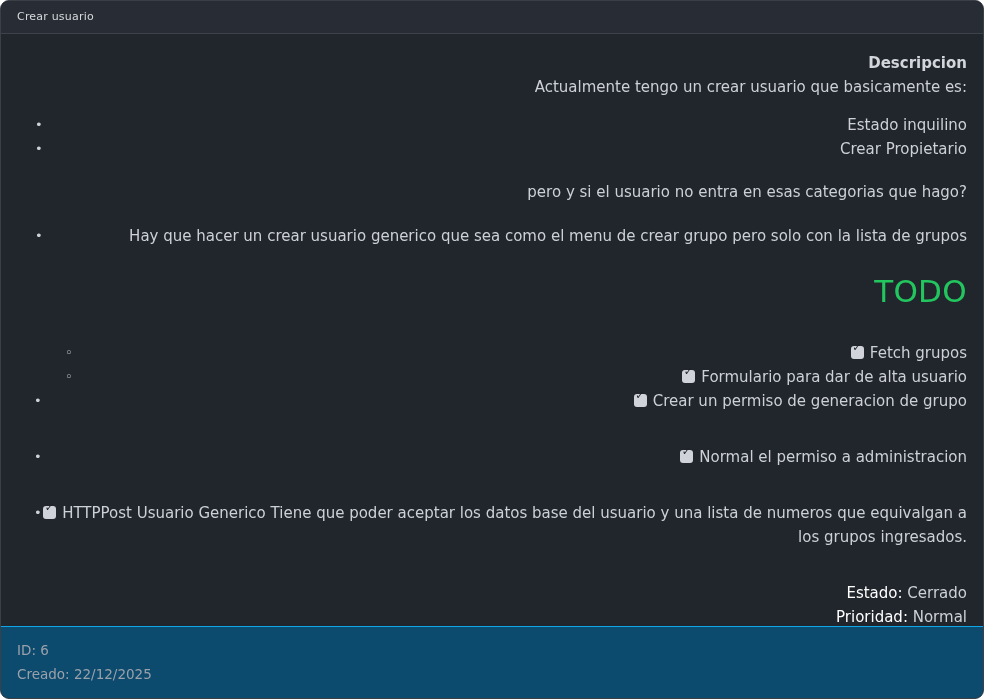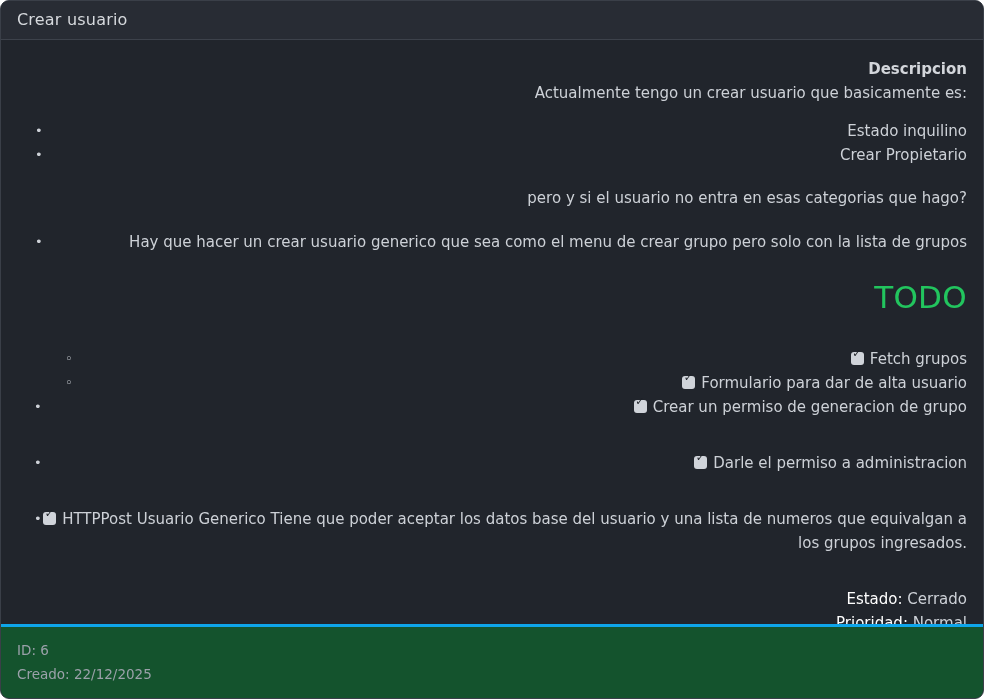--- a/index.html
+++ b/index.html
@@ -17,21 +17,21 @@
     display: flex; flex-direction: column;
     box-sizing: border-box;
   }
   .card-header {
     background: #282c34;
     border-bottom: 1px solid #3d424b;
     padding: 9px 16px 10px 16px;
     flex: 0 0 auto;
   }
   .card-title {
-    margin: 0; font-size: 16px; font-weight: 500;
+    margin: 0; font-size: 11px; font-weight: 500;
     color: #d6d9dd; letter-spacing: .2px;
   }
   .card-body {
     flex: 1 1 auto; overflow: hidden;
     padding: 20px 16px 0 9px;
     color: #cdd1d7; font-size: 15px; text-align: right;
   }
   .desc-heading { margin: 0 0 7px 0; font-size: 15px; font-weight: 700; color: #d3d6db; }
   .para { margin: 0; line-height: 17px; }
   .bullet-list { margin: 17px 0 16px 0; }
@@ -73,22 +73,22 @@
   .checkbox::after {
     content: "\2713"; position: absolute; left: 1.5px; top: -5px;
     color: #1d2127; font-size: 11px; font-weight: 700; line-height: 13px;
   }
   .wrap-text { max-width: 915px; display: inline; }
   .meta-block { margin-top: 32px; line-height: 24px; }
   .meta-line { margin: 0; }
   .meta-label { font-weight: 400; color: #ffffff; }
   .card-footer {
     flex: 0 0 auto;
-    background: #14532d;
-    border-top: 3px solid #0ea5e9;
+    background: #0c4a6e;
+    border-top: 1px solid #0ea5e9;
     padding: 11px 16px 12px 16px;
     color: #9ba1aa; font-size: 13.5px; line-height: 24px;
   }
   .footer-line { margin: 0; }
 </style>
 </head>
 <body>
 
 <div class="card">
 
@@ -129,21 +129,21 @@
 
       <div class="check-subitem">
         <span class="checkbox"></span><span class="wrap-text">Formulario para dar de alta usuario</span>
       </div>
 
       <div class="check-item">
         <span class="checkbox"></span><span class="wrap-text">Crear un permiso de generacion de grupo</span>
       </div>
 
       <div class="check-item gap-above">
-        <span class="checkbox"></span><span class="wrap-text">Darle el permiso a administracion</span>
+        <span class="checkbox"></span><span class="wrap-text">Normal el permiso a administracion</span>
       </div>
 
       <div class="check-item gap-above">
         <span class="checkbox"></span><span class="wrap-text">HTTPPost Usuario Generico Tiene que poder aceptar los datos base del usuario y una lista de numeros que equivalgan a los grupos ingresados.</span>
       </div>
 
     </div>
 
     <div class="meta-block">
       <p class="meta-line">

